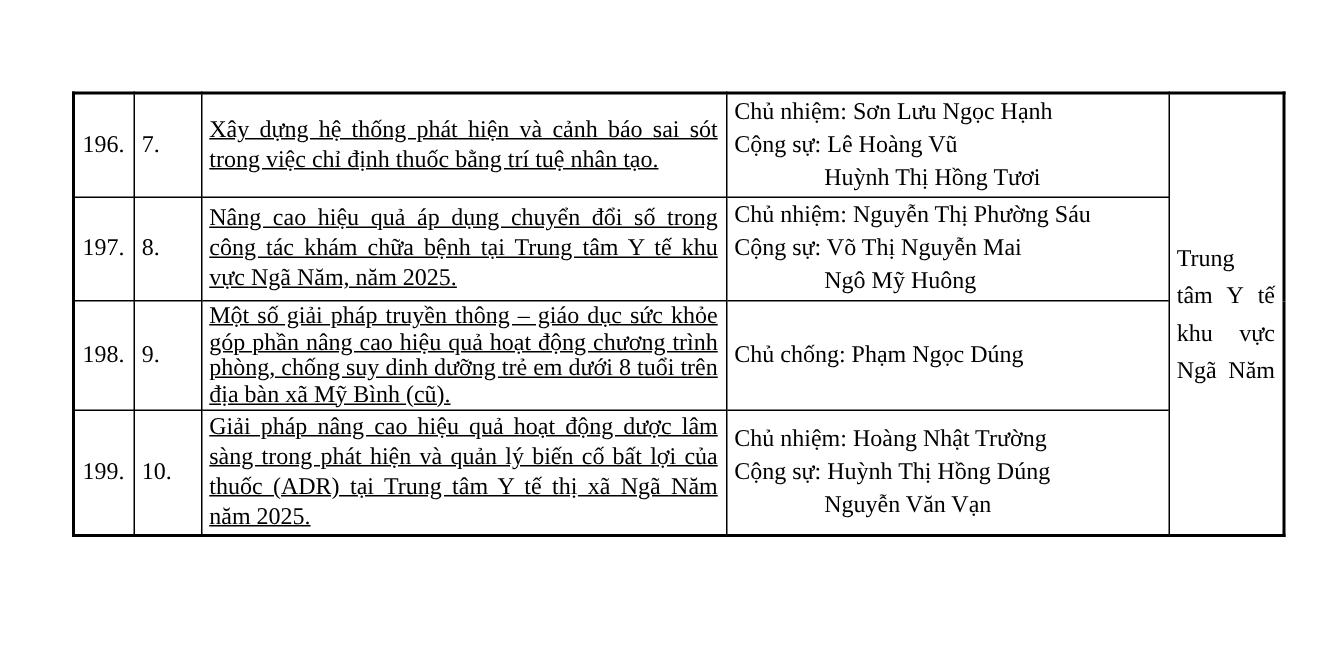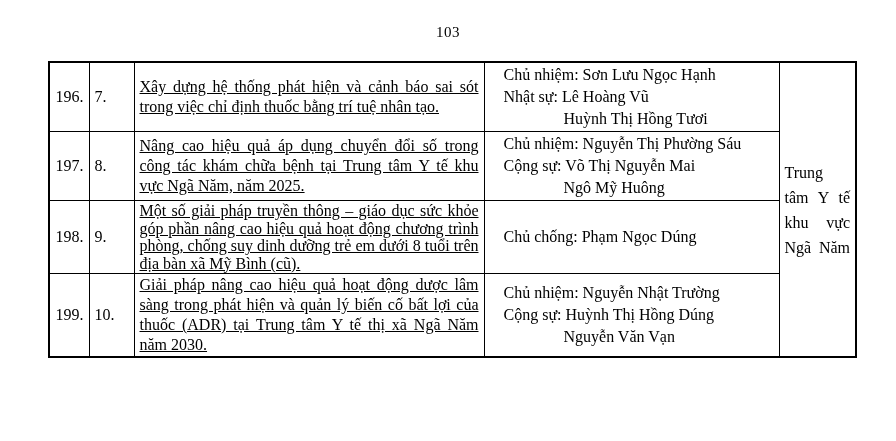--- a/index.html
+++ b/index.html
@@ -46,80 +46,78 @@
   col.c3 { width: 350px; }
   col.c4 { width: 295px; }
   col.c5 { width: 77px; }
 
   tr.r0 { height: 63px; }
   tr.r1 { height: 69px; }
   tr.r2 { height: 70px; }
   tr.r3 { height: 69px; }
 
   td.cell-stt {
-    text-align: right;
+    text-align: left;
     padding: 1px 2px;
   }
   td.cell-no {
     text-align: left;
     padding-left: 12px;
   }
   td.cell-title {
     text-align: justify;
     line-height: 20px;
     text-decoration: underline;
   }
   tr.r2 td.cell-title {
     line-height: 17.5px;
   }
   td.cell-people {
     vertical-align: middle;
   }
   .pline {
     line-height: 22px;
     white-space: nowrap;
-    margin-left: 14px;
   }
   .pline.cont {
     padding-left: 60px;
   }
   td.cell-unit {
     vertical-align: middle;
     padding: 1px 6px;
   }
   .uline {
     line-height: 25px;
     text-align: justify;
     text-align-last: justify;
   }
 </style>
 </head>
 <body>
 
 <div class="page">
 
-  <div class="page-number">103</div>
 
   <table class="doc-table">
     <colgroup>
       <col class="c1">
         <col class="c2">
         <col class="c3">
         <col class="c4">
         <col class="c5">
     </colgroup>
     <tbody>
 
       <tr class="r0">
         <td class="cell-stt">196.</td>
         <td class="cell-no">7.</td>
         <td class="cell-title">Xây dựng hệ thống phát hiện và cảnh báo sai sót trong việc chỉ định thuốc bằng trí tuệ nhân tạo.</td>
         <td class="cell-people">
           <div class="pline">Chủ nhiệm: Sơn Lưu Ngọc Hạnh</div>
-          <div class="pline">Nhật sự: Lê Hoàng Vũ</div>
+          <div class="pline">Cộng sự: Lê Hoàng Vũ</div>
           <div class="pline cont">Huỳnh Thị Hồng Tươi</div>
         </td>
         <td class="cell-unit" rowspan="4">
           <div class="uline">Trung</div>
           <div class="uline">tâm Y tế</div>
           <div class="uline">khu vực</div>
           <div class="uline">Ngã Năm</div>
         </td>
       </tr>
 
@@ -139,23 +137,23 @@
         <td class="cell-no">9.</td>
         <td class="cell-title">Một số giải pháp truyền thông – giáo dục sức khỏe góp phần nâng cao hiệu quả hoạt động chương trình phòng, chống suy dinh dưỡng trẻ em dưới 8 tuổi trên địa bàn xã Mỹ Bình (cũ).</td>
         <td class="cell-people">
           <div class="pline">Chủ chống: Phạm Ngọc Dúng</div>
         </td>
       </tr>
 
       <tr class="r3">
         <td class="cell-stt">199.</td>
         <td class="cell-no">10.</td>
-        <td class="cell-title">Giải pháp nâng cao hiệu quả hoạt động dược lâm sàng trong phát hiện và quản lý biến cố bất lợi của thuốc (ADR) tại Trung tâm Y tế thị xã Ngã Năm năm 2030.</td>
+        <td class="cell-title">Giải pháp nâng cao hiệu quả hoạt động dược lâm sàng trong phát hiện và quản lý biến cố bất lợi của thuốc (ADR) tại Trung tâm Y tế thị xã Ngã Năm năm 2025.</td>
         <td class="cell-people">
-          <div class="pline">Chủ nhiệm: Nguyễn Nhật Trường</div>
+          <div class="pline">Chủ nhiệm: Hoàng Nhật Trường</div>
           <div class="pline">Cộng sự: Huỳnh Thị Hồng Dúng</div>
           <div class="pline cont">Nguyễn Văn Vạn</div>
         </td>
       </tr>
 
     </tbody>
   </table>
 
 </div>
 

